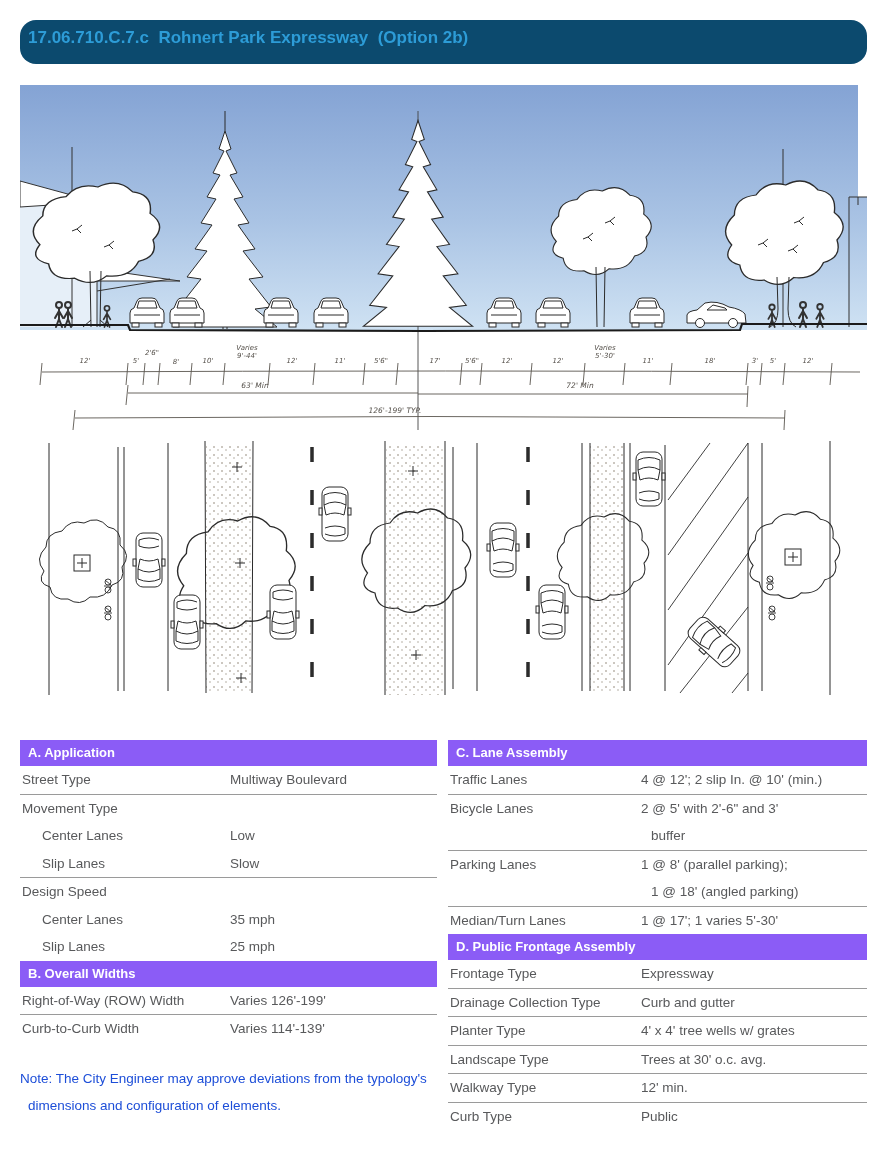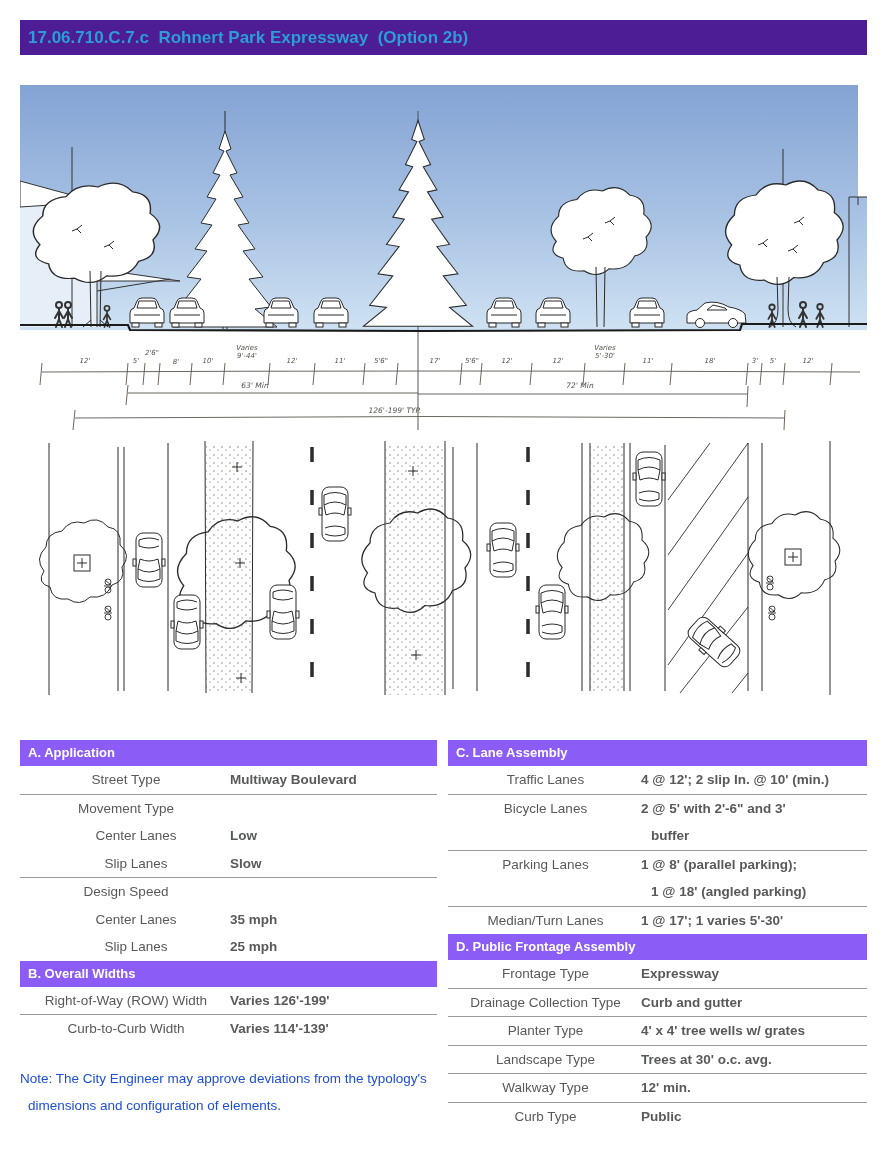--- a/index.html
+++ b/index.html
@@ -1,41 +1,41 @@
 <!DOCTYPE html>
 <html><head>
 <meta charset="utf-8">
 <style>
   html,body{margin:0;padding:0;background:#fff;}
   .page{position:relative;width:887px;height:1151px;background:#fff;overflow:hidden;
         font-family:"Liberation Sans",sans-serif;color:#58595b;}
   
-  .title-band{position:absolute;left:20px;top:20px;width:847px;height:35px;background:#4c1d95;}
+  .title-band{position:absolute;left:20px;top:20px;width:847px;height:44px;background:#0c4a6e;border-radius:16px;}
   .title-band span{display:inline-block;padding-left:8px;line-height:35px;font-size:17px;
         font-weight:bold;color:#2d9cd7;white-space:pre;}
   
   .figure{position:absolute;left:20px;top:85px;width:847px;height:645px;}
   .figure svg{position:absolute;left:0;top:0;}
   .dim{position:absolute;transform:translateX(-50%);font-family:"DejaVu Sans",sans-serif;
        font-style:italic;font-size:7px;line-height:8px;color:#55504a;text-align:center;
        white-space:pre-line;}
   .dim.sum{font-size:7.5px;}
   
   .col{position:absolute;top:740px;font-size:13.5px;}
   .col.left{left:20px;width:417px;}
   .col.right{left:448px;width:419px;}
   .thead{height:26px;line-height:26px;background:#8b5cf6;color:#fff;font-weight:bold;
          font-size:13px;padding-left:8px;box-sizing:border-box;}
   .row{display:flex;min-height:27.5px;line-height:27.5px;box-sizing:border-box;}
   .row.sep{border-top:1px solid #9a9a9a;}
-  .row .lbl{flex:0 0 auto;padding-left:2px;box-sizing:border-box;text-align:center;}
+  .row .lbl{flex:0 0 auto;padding-left:2px;box-sizing:border-box;}
   .col.left .row .lbl{width:210px;}
   .col.right .row .lbl{width:193px;}
   .row.indent .lbl{padding-left:22px;}
-  .row .val{flex:1 1 auto;font-weight:bold;}
+  .row .val{flex:1 1 auto;}
   .row .val .l2{display:block;padding-left:10px;line-height:27.5px;}
   .row .val .l1{display:block;line-height:27.5px;}
   .note{margin-top:22px;width:425px;line-height:27px;color:#1d4ed8;
         padding-left:8px;text-indent:-8px;box-sizing:border-box;}
 </style>
 </head>
 <body>
 
 <div class="page">
 

